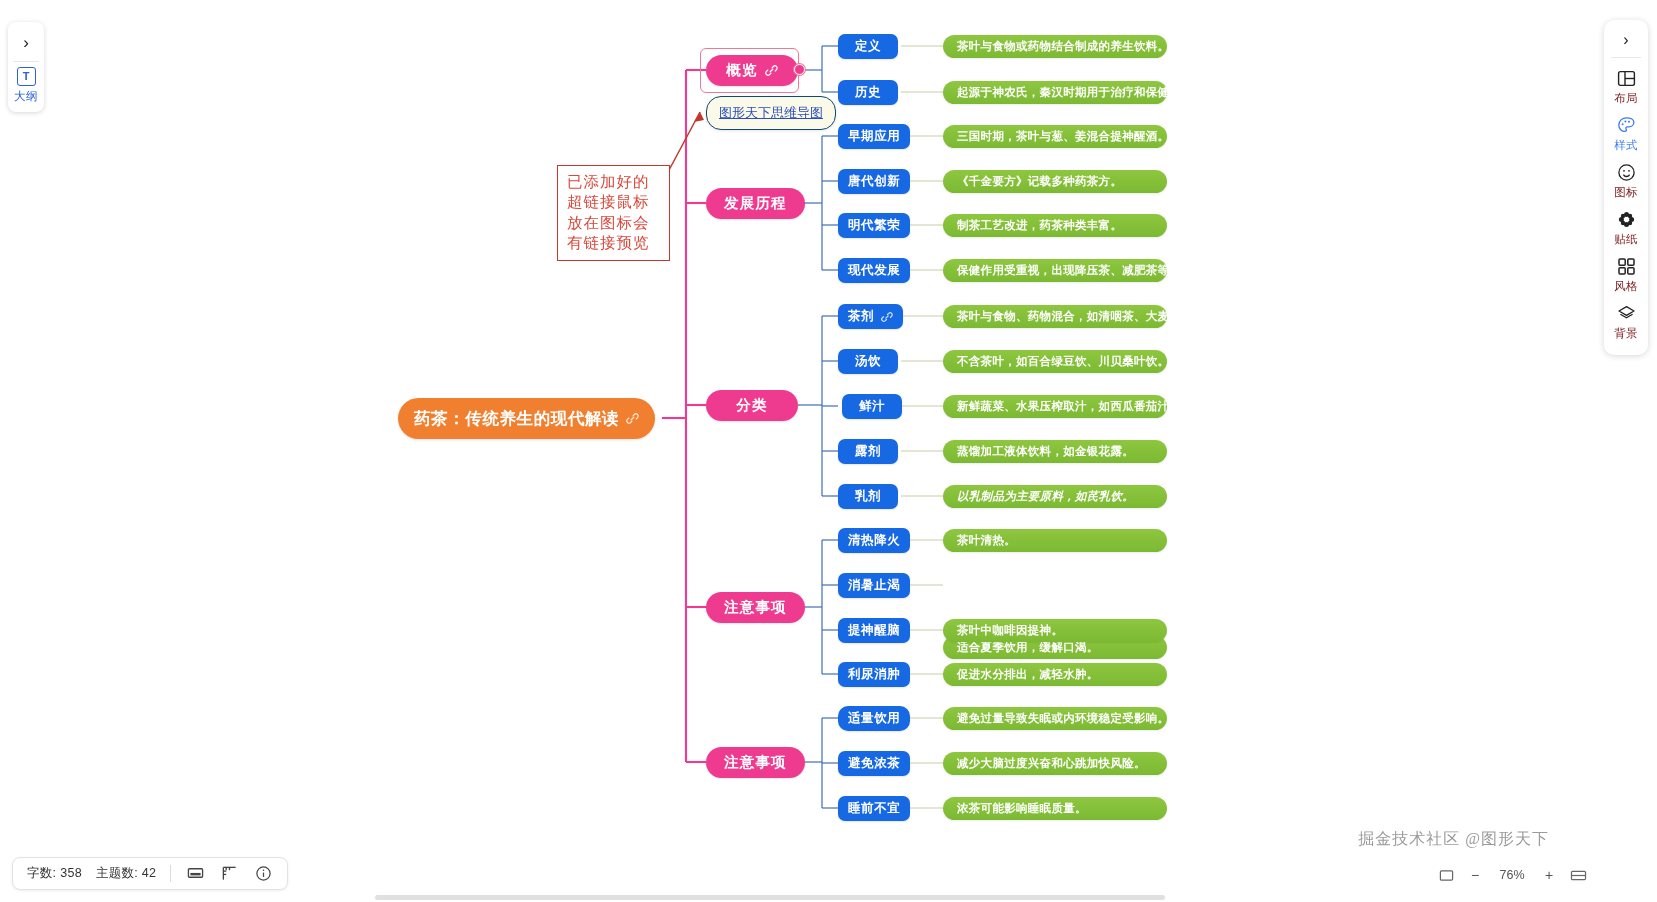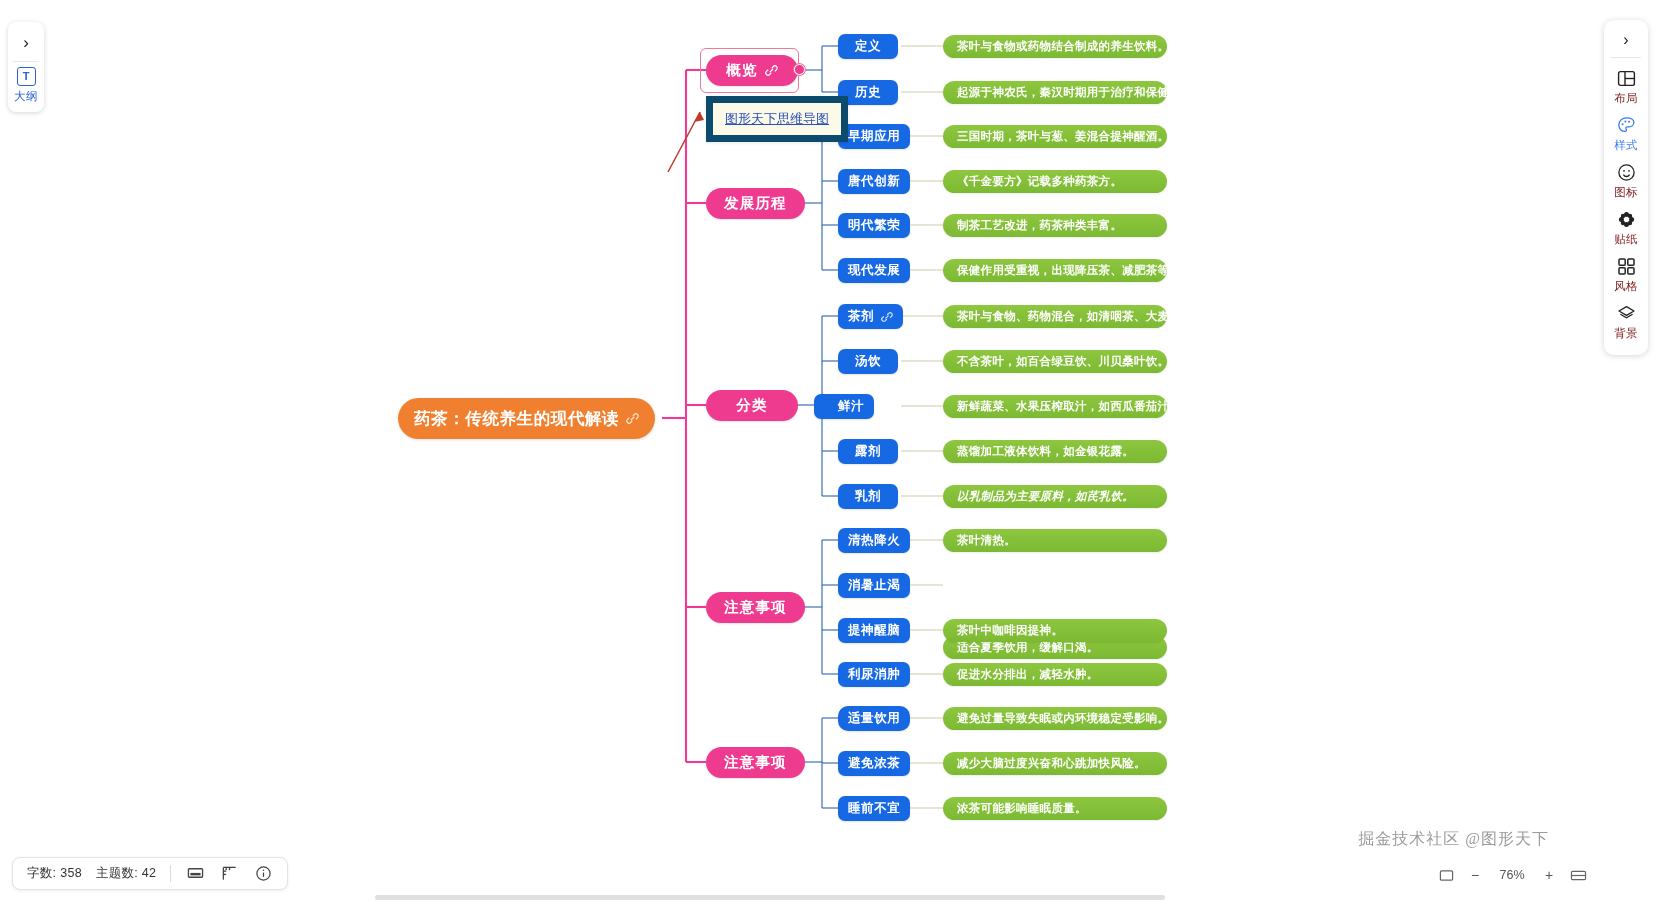--- a/index.html
+++ b/index.html
@@ -94,22 +94,22 @@
     pointer-events:none;
   }
   .sel-dot {
     position:absolute; width:11px; height:11px; border-radius:50%;
     background:#ef3b8f; border:1.6px solid #fff;
     box-shadow:0 0 0 1px #f07898;
   }
 
   
   .tooltip {
-    position:absolute; background:#fbf9e7; border:7px solid #0c4a6e;
-    border-radius: 0; padding: 7px 12px;
+    position:absolute; background:#fbf9e7; border:1px solid #0c4a6e;
+    border-radius: 15px; padding: 7px 12px;
     font-size: 13px; color:#2b4fbe; text-decoration: underline;
     box-shadow: 0 1px 3px rgba(0,0,0,.10);
   }
   .tip-tail {
     position:absolute; width:0;height:0;
     border-left:7px solid transparent; border-right:7px solid transparent;
     border-bottom:8px solid #fbf9e7;
   }
 
   
@@ -380,21 +380,21 @@
         <svg width="12" height="12" viewBox="0 0 14 14" fill="none" stroke="#cfe2ff" stroke-width="1.4" stroke-linecap="round">
           <path d="M5.6 8.4 8.4 5.6"></path>
           <path d="M7.6 4.1 9 2.7a2.4 2.4 0 0 1 3.4 3.4l-1.4 1.4"></path>
           <path d="M6.4 9.9 5 11.3a2.4 2.4 0 0 1-3.4-3.4l1.4-1.4"></path>
         </svg>
       </span>
     </div>
     <div class="node node-sub" style="left:838px; top:349px;">
         <span>汤饮</span>
       </div>
-    <div class="node node-sub" style="left:814px; top:394px;justify-content:flex-end;">
+    <div class="node node-sub" style="left:842px; top:394px;">
         <span>鲜汁</span>
       </div>
     <div class="node node-sub" style="left:838px; top:439px;">
         <span>露剂</span>
       </div>
     <div class="node node-sub" style="left:838px; top:484px;">
         <span>乳剂</span>
       </div>
 
     <div class="node node-sub" style="left:838px; top:528px;">
@@ -477,20 +477,26 @@
       </div>
     <div class="node node-leaf" style="left:943px; top:797px; width:224px;">
         <span>浓茶可能影响睡眠质量。</span>
       </div>
 
     <div class="tip-tail" style="left:763px; top:94px;"></div>
     <div class="tooltip" style="left:706px; top:96px;">
       <span>图形天下思维导图</span>
     </div>
 
+    <div class="annot" style="left:557px; top:165px; width:113px;">
+      <div>已添加好的</div>
+      <div>超链接鼠标</div>
+      <div>放在图标会</div>
+      <div>有链接预览</div>
+    </div>
   </div>
 
   <div class="watermark">掘金技术社区 @图形天下</div>
 
   <div class="zoombar">
     <span class="zb-btn">
       <svg width="15" height="15" viewBox="0 0 16 16" fill="none" stroke="#666" stroke-width="1.3">
         <rect x="1.5" y="3" width="13" height="10" rx="1.2"></rect>
       </svg>
     </span>

